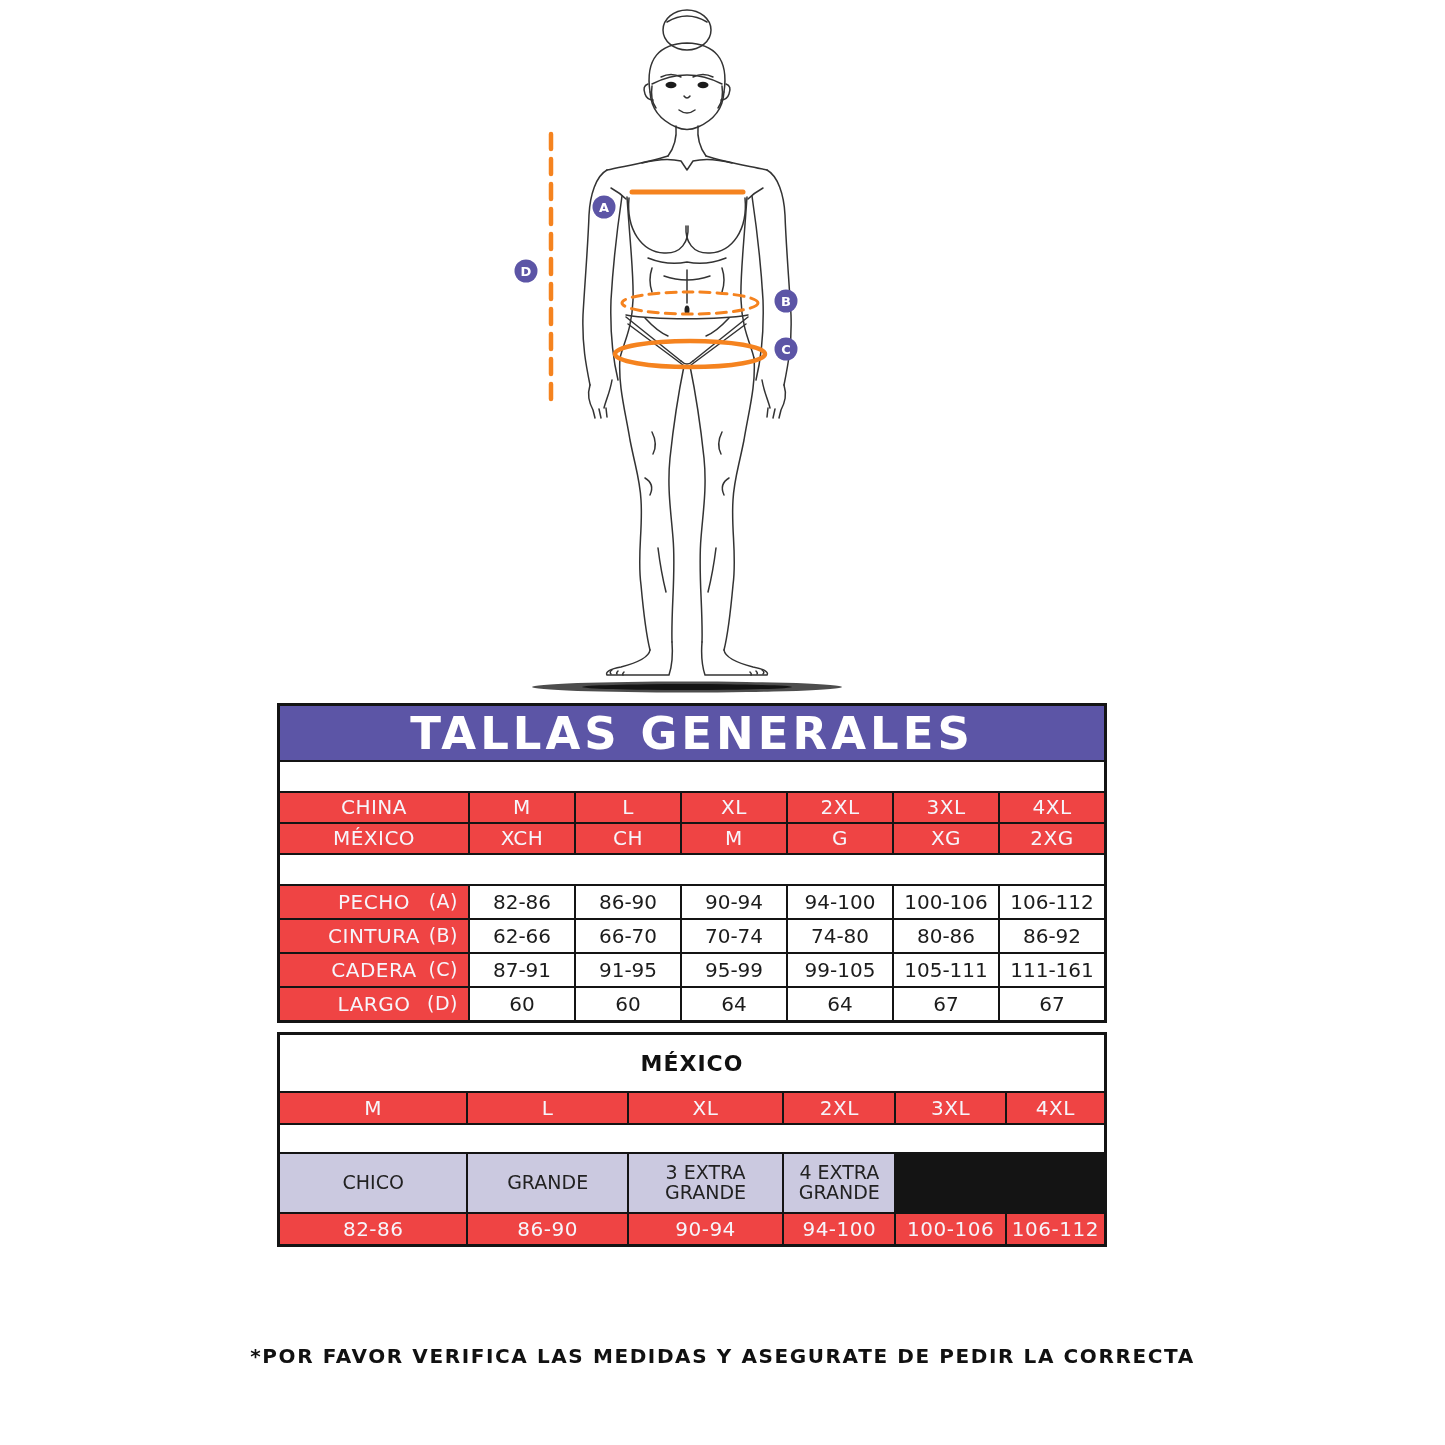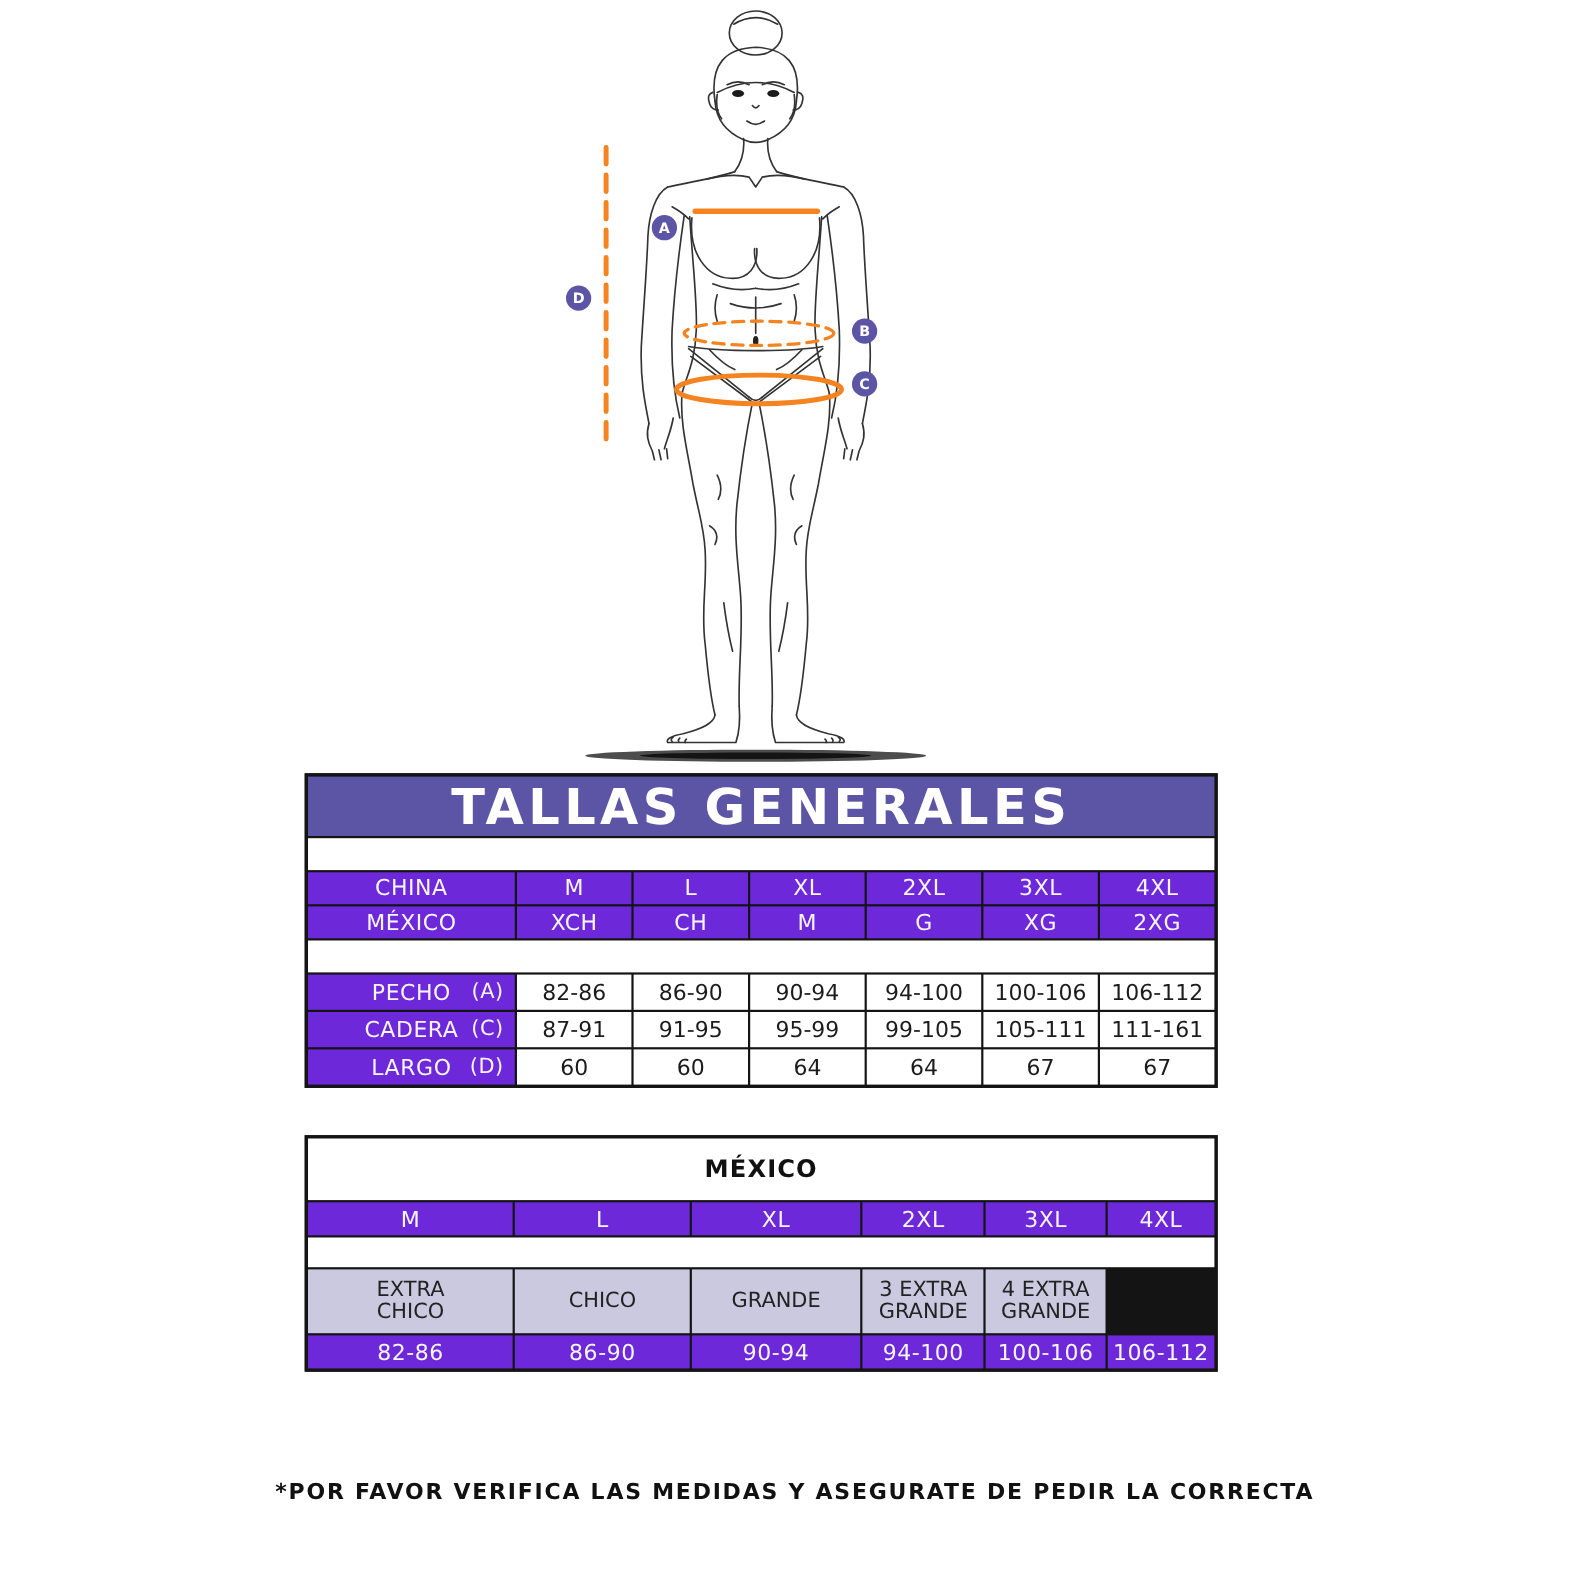--- a/index.html
+++ b/index.html
@@ -25,21 +25,21 @@
   .spacer{background:#ffffff;}
   .sp-29{height:29px;} .sp-27{height:27px;}
   .row{display:grid;column-gap:2px;background:#141414;}
   .g-t1{grid-template-columns:188fr 104fr 104fr 104fr 104fr 104fr 104fr;}
   .g-t2{grid-template-columns:186fr 158fr 153fr 110fr 108fr 97fr;}
   .h-29{height:29px;} .h-28{height:32px;} .h-30{height:30px;} .h-58{height:58px;}
   .cell{
     display:flex;align-items:center;justify-content:center;
     font-size:20px;line-height:1.05;text-align:center;
   }
-  .purple{background:#6d28d9;color:#f6f5fb;letter-spacing:0.5px;}
+  .purple{background:#ef4444;color:#f6f5fb;letter-spacing:0.5px;}
   .white-cell{background:#ffffff;color:#1c1c1c;}
   .lav{background:#cbc9e0;color:#222222;font-size:19px;}
   .label-cell{position:relative;}
   .marker-tag{position:absolute;right:10px;top:50%;transform:translateY(-50%);font-size:19px;}
   .region-row{
     height:56px;background:#ffffff;display:flex;align-items:center;justify-content:center;
     font-weight:bold;font-size:22px;letter-spacing:1px;color:#111111;
   }
   .wrap-narrow{max-width:86px;display:inline-block;}
   .wrap-mid{max-width:92px;display:inline-block;}
@@ -172,20 +172,32 @@
         <span class="marker-tag">(A)</span>
       </div>
       <div class="cell white-cell">82-86</div>
       <div class="cell white-cell">86-90</div>
       <div class="cell white-cell">90-94</div>
       <div class="cell white-cell">94-100</div>
       <div class="cell white-cell">100-106</div>
       <div class="cell white-cell">106-112</div>
     </div>
 
+    <div class="row g-t1 h-28">
+      <div class="cell purple label-cell">
+        <span>CINTURA</span>
+        <span class="marker-tag">(B)</span>
+      </div>
+      <div class="cell white-cell">62-66</div>
+      <div class="cell white-cell">66-70</div>
+      <div class="cell white-cell">70-74</div>
+      <div class="cell white-cell">74-80</div>
+      <div class="cell white-cell">80-86</div>
+      <div class="cell white-cell">86-92</div>
+    </div>
 
     <div class="row g-t1 h-28">
       <div class="cell purple label-cell">
         <span>CADERA</span>
         <span class="marker-tag">(C)</span>
       </div>
       <div class="cell white-cell">87-91</div>
       <div class="cell white-cell">91-95</div>
       <div class="cell white-cell">95-99</div>
       <div class="cell white-cell">99-105</div>
@@ -215,23 +227,20 @@
       <div class="cell purple">L</div>
       <div class="cell purple">XL</div>
       <div class="cell purple">2XL</div>
       <div class="cell purple">3XL</div>
       <div class="cell purple">4XL</div>
     </div>
 
     <div class="spacer sp-27"></div>
 
     <div class="row g-t2 h-58">
-      <div class="cell lav">
-          <span class="wrap-narrow">EXTRA CHICO</span>
-        </div>
       <div class="cell lav">CHICO</div>
       <div class="cell lav">GRANDE</div>
       <div class="cell lav">
           <span class="wrap-mid">3 EXTRA GRANDE</span>
         </div>
       <div class="cell lav">
           <span class="wrap-mid">4 EXTRA GRANDE</span>
         </div>
     </div>
 

